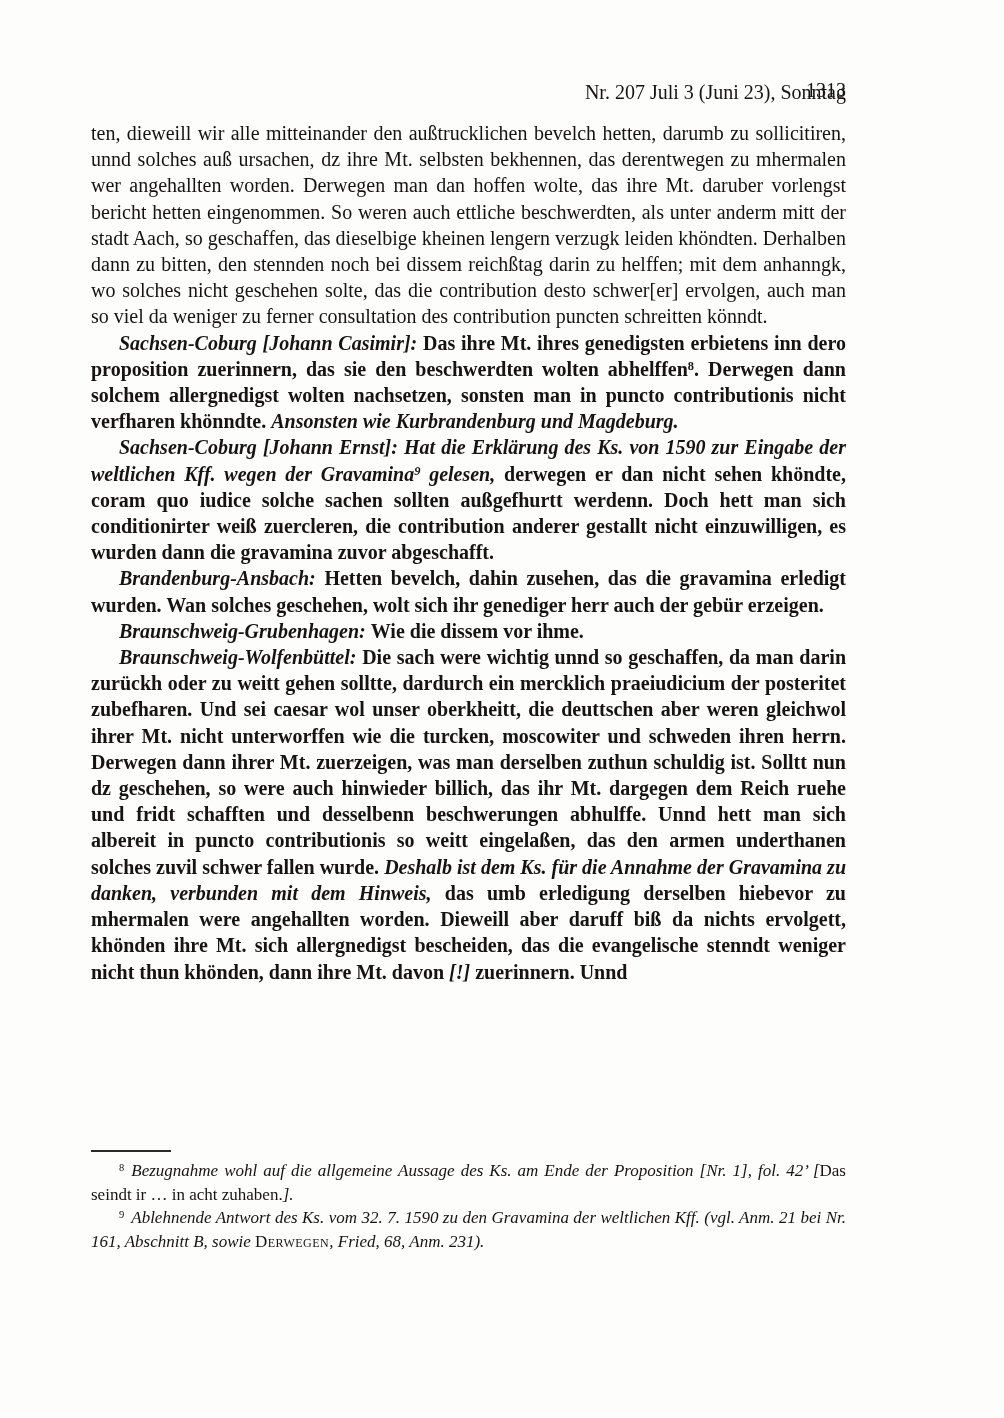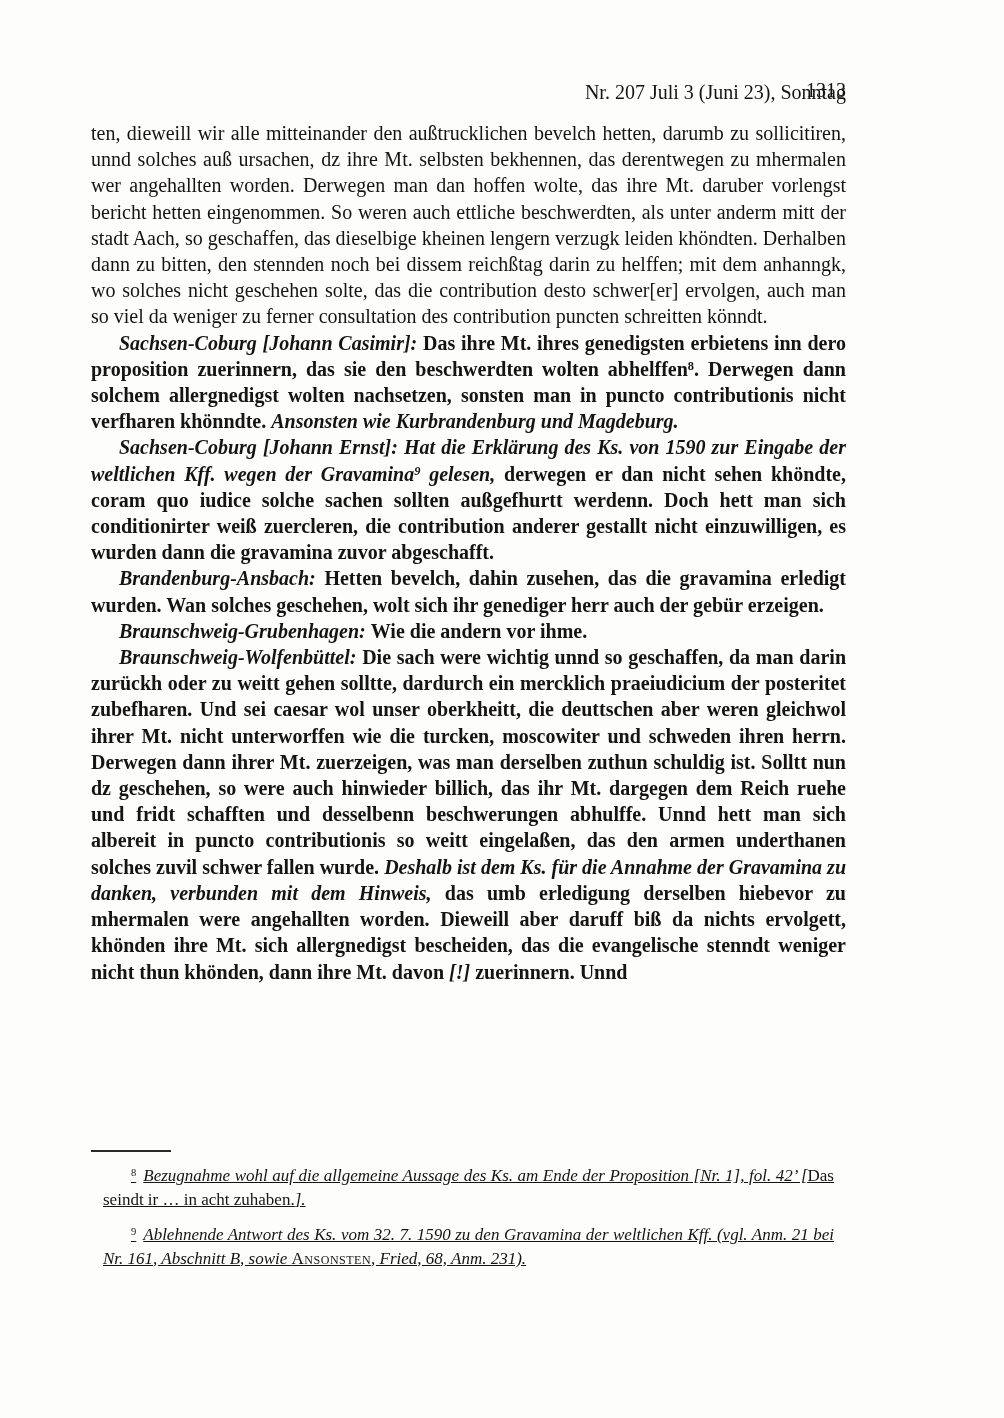--- a/index.html
+++ b/index.html
@@ -49,27 +49,26 @@
     top: 1150px;
     width: 755px;
   }
   .footnote-rule {
     width: 80px;
     height: 0;
     border-top: 2px solid #2a2a28;
     margin-bottom: 7px;
   }
   p.footnote {
-    margin: 12px;
+    margin: 0;
     font-size: 17px;
     line-height: 23.5px;
     text-align: justify;
     text-indent: 28px;
     hyphens: none;
-    text-decoration: underline;
   }
   .seg.roman  { font-style: normal; }
   .seg.italic { font-style: italic; }
   .seg.smallcaps { font-variant: small-caps; font-style: normal; letter-spacing: 0.5px; }
   .seg.sup, .seg.sup-italic, .fn-marker {
     position: relative;
     top: -0.45em;
     font-size: 0.62em;
     line-height: 0;
   }
@@ -83,25 +82,25 @@
   <div class="content">
     <div class="running-head">
       <span class="running-title">Nr. 207 Juli 3 (Juni 23), Sonntag</span>
       <span class="page-number">1313</span>
     </div>
     <div class="body-text">
         <p class="body-para"><span class="seg roman">ten, dieweill wir alle mitteinander den außtrucklichen bevelch hetten, darumb zu sollicitiren, unnd solches auß ursachen, dz ihre Mt. selbsten bekhennen, das derentwegen zu mhermalen wer angehallten worden. Derwegen man dan hoffen wolte, das ihre Mt. daruber vorlengst bericht hetten eingenommen. So weren auch ettliche beschwerdten, als unter anderm mitt der stadt Aach, so geschaffen, das dieselbige kheinen lengern verzugk leiden khöndten. Derhalben dann zu bitten, den stennden noch bei dissem reichßtag darin zu helffen; mit dem anhanngk, wo solches nicht geschehen solte, das die contribution desto schwer[er] ervolgen, auch man so viel da weniger zu ferner consultation des contribution puncten schreitten könndt.</span></p>
         <p class="body-para indent"><span class="seg italic">Sachsen-Coburg [Johann Casimir]: </span><span class="seg roman">Das ihre Mt. ihres genedigsten erbietens inn dero proposition zuerinnern, das sie den beschwerdten wolten abhelffen</span><span class="seg sup">8</span><span class="seg roman">. Derwegen dann solchem allergnedigst wolten nachsetzen, sonsten man in puncto contributionis nicht verfharen khönndte. </span><span class="seg italic">Ansonsten wie Kurbrandenburg und Magdeburg.</span></p>
         <p class="body-para indent"><span class="seg italic">Sachsen-Coburg [Johann Ernst]: Hat die Erklärung des Ks. von 1590 zur Eingabe der weltlichen Kff. wegen der Gravamina</span><span class="seg sup-italic">9</span><span class="seg italic"> gelesen, </span><span class="seg roman">derwegen er dan nicht sehen khöndte, coram quo iudice solche sachen sollten außgefhurtt werdenn. Doch hett man sich conditionirter weiß zuercleren, die contribution anderer gestallt nicht einzuwilligen, es wurden dann die gravamina zuvor abgeschafft.</span></p>
         <p class="body-para indent"><span class="seg italic">Brandenburg-Ansbach: </span><span class="seg roman">Hetten bevelch, dahin zusehen, das die gravamina erledigt wurden. Wan solches geschehen, wolt sich ihr genediger herr auch der gebür erzeigen.</span></p>
-        <p class="body-para indent"><span class="seg italic">Braunschweig-Grubenhagen: </span><span class="seg roman">Wie die andern vor ihme.</span></p>
+        <p class="body-para indent"><span class="seg italic">Braunschweig-Grubenhagen: </span><span class="seg roman">Wie die dissem vor ihme.</span></p>
         <p class="body-para indent"><span class="seg italic">Braunschweig-Wolfenbüttel: </span><span class="seg roman">Die sach were wichtig unnd so geschaffen, da man darin zurückh oder zu weitt gehen solltte, dardurch ein mercklich praeiudicium der posteritet zubefharen. Und sei caesar wol unser oberkheitt, die deuttschen aber weren gleichwol ihrer Mt. nicht unterworffen wie die turcken, moscowiter und schweden ihren herrn. Derwegen dann ihrer Mt. zuerzeigen, was man derselben zuthun schuldig ist. Solltt nun dz geschehen, so were auch hinwieder billich, das ihr Mt. dargegen dem Reich ruehe und fridt schafften und desselbenn beschwerungen abhulffe. Unnd hett man sich albereit in puncto contributionis so weitt eingelaßen, das den armen underthanen solches zuvil schwer fallen wurde. </span><span class="seg italic">Deshalb ist dem Ks. für die Annahme der Gravamina zu danken, verbunden mit dem Hinweis, </span><span class="seg roman">das umb erledigung derselben hiebevor zu mhermalen were angehallten worden. Dieweill aber daruff biß da nichts ervolgett, khönden ihre Mt. sich allergnedigst bescheiden, das die evangelische stenndt weniger nicht thun khönden, dann ihre Mt. davon </span><span class="seg italic">[!]</span><span class="seg roman"> zuerinnern. Unnd</span></p>
       </div>
   </div>
 
   <div class="footnote-block">
     <div class="footnote-rule"></div>
     <div id="footnote-list">
         <p class="footnote"><span class="fn-marker">8</span><span class="seg italic">Bezugnahme wohl auf die allgemeine Aussage des Ks. am Ende der Proposition [Nr. 1], fol. 42’ [</span><span class="seg roman">Das seindt ir … in acht zuhaben.</span><span class="seg italic">].</span></p>
-        <p class="footnote"><span class="fn-marker">9</span><span class="seg italic">Ablehnende Antwort des Ks. vom 32. 7. 1590 zu den Gravamina der weltlichen Kff. (vgl. Anm. 21 bei Nr. 161, Abschnitt B, sowie </span><span class="seg smallcaps">Ansonsten</span><span class="seg italic">, Fried, 68, Anm. 231).</span></p>
+        <p class="footnote"><span class="fn-marker">9</span><span class="seg italic">Ablehnende Antwort des Ks. vom 32. 7. 1590 zu den Gravamina der weltlichen Kff. (vgl. Anm. 21 bei Nr. 161, Abschnitt B, sowie </span><span class="seg smallcaps">Derwegen</span><span class="seg italic">, Fried, 68, Anm. 231).</span></p>
       </div>
   </div>
 </div>
 
 </body></html>

